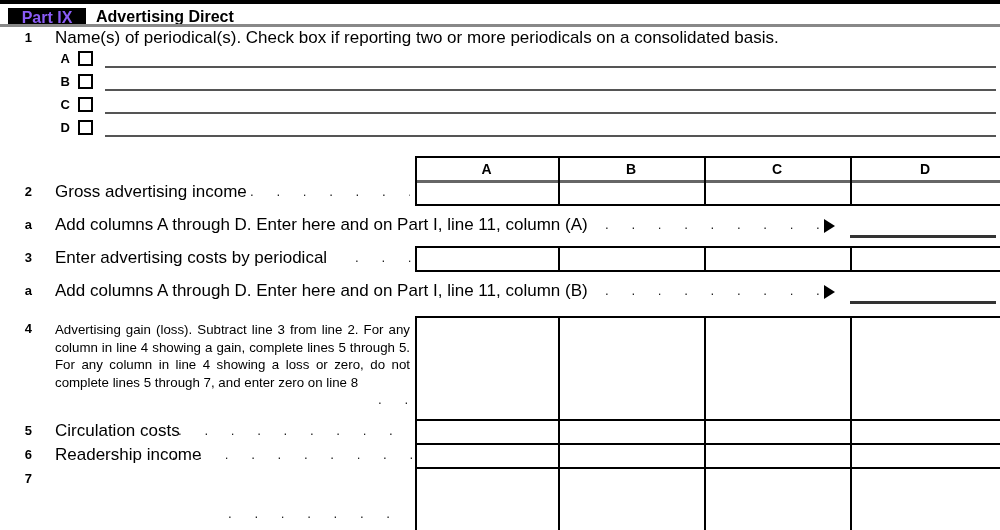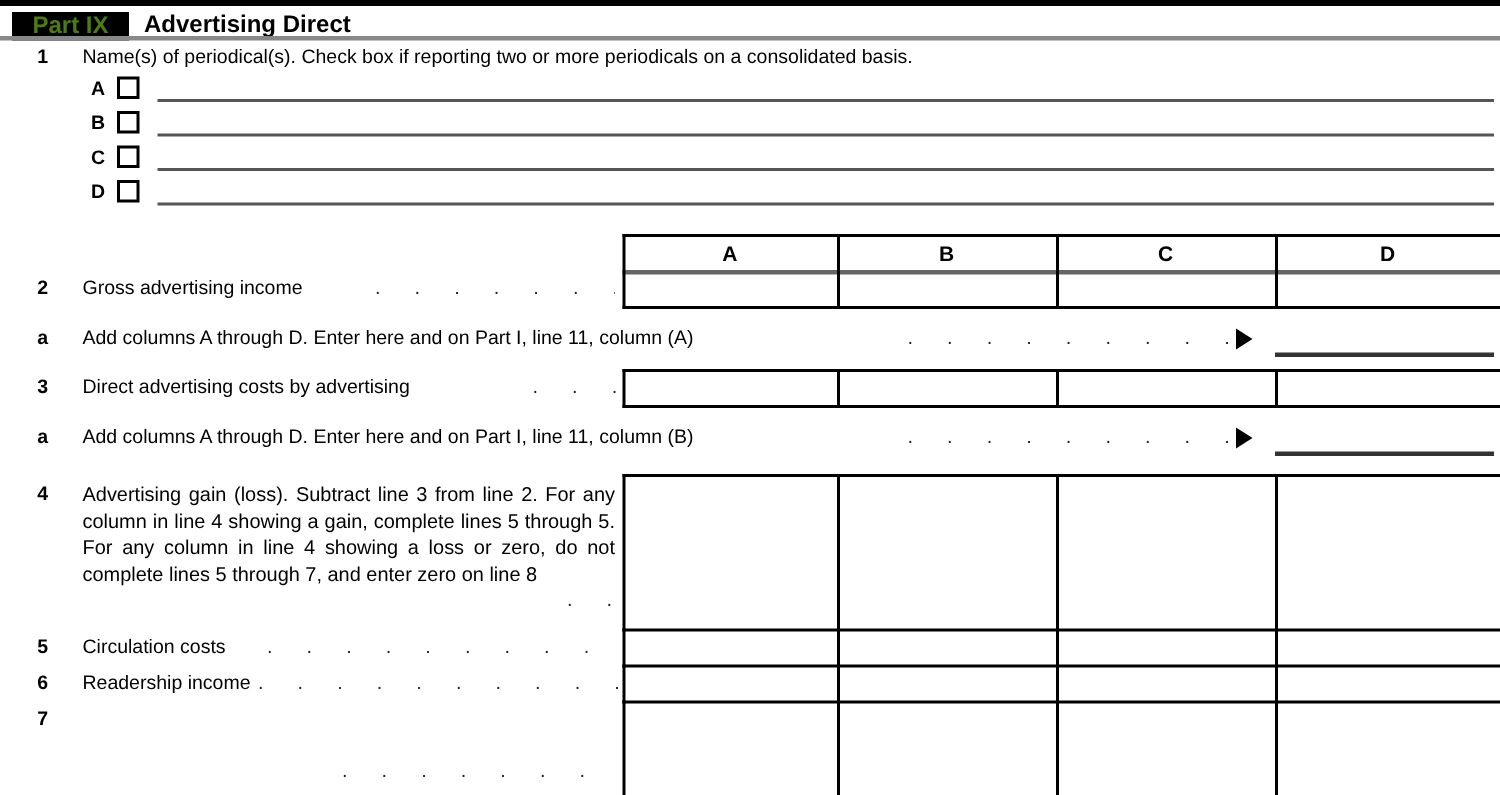--- a/index.html
+++ b/index.html
@@ -38,21 +38,21 @@
     height: 3px;
     background: #888888;
   }
   .part-tag {
     position: absolute;
     left: 8px;
     top: 4px;
     width: 78px;
     height: 19px;
     background: #000000;
-    color: #4d7c0f;
+    color: #8b5cf6;
     font-size: 16px;
     font-weight: bold;
     line-height: 19px;
     text-align: center;
     letter-spacing: 0px;
   }
   .part-title {
     position: absolute;
     left: 96px;
     top: 3px;
@@ -72,21 +72,21 @@
   }
   .ltr {
     position: absolute;
     font-size: 13px;
     font-weight: bold;
     line-height: 16px;
     text-align: right;
   }
   .txt {
     position: absolute;
-    font-size: 13px;
+    font-size: 17px;
     line-height: 16px;
     white-space: nowrap;
   }
   .txtblock {
     position: absolute;
     font-size: 13.3px;
     line-height: 17.6px;
     text-align: justify;
     text-align-last: left;
   }
@@ -207,21 +207,21 @@
 
   <div class="ltr" style="left:8px; top:217px; width:24px;">a</div>
   <div class="txt" style="left:55px; top:217px;">Add columns A through D. Enter here and on Part I, line 11, column (A)</div>
   <div class="leader" style="left:605px; top:217px; width:220px;">. . . . . . . . . . . .</div>
   <div class="arrow" style="left:824px; top:219px;"></div>
   <div class="rule-dark" style="left:850px; top:235px; width:146px;"></div>
   <div style="position:absolute; left:852px; top:216px; width:144px; height:18px;"></div>
 
   <div class="hline" style="left:415px; top:246px; width:585px;"></div>
   <div class="lineno" style="left:8px; top:250px; width:24px;">3</div>
-  <div class="txt" style="left:55px; top:250px;">Direct advertising costs by advertising</div>
+  <div class="txt" style="left:55px; top:250px;">Enter advertising costs by periodical</div>
   <div class="leader" style="left:355px; top:250px; width:58px;">. . .</div>
   <div class="hline" style="left:415px; top:270px; width:585px;"></div>
   <div class="vline" style="left:415px; top:246px; height:26px;"></div>
   <div class="vline" style="left:558px; top:246px; height:26px;"></div>
   <div class="vline" style="left:704px; top:246px; height:26px;"></div>
   <div class="vline" style="left:850px; top:246px; height:26px;"></div>
   <div style="position:absolute; left:417px; top:249px; width:139px; height:20px;"></div>
   <div style="position:absolute; left:560px; top:249px; width:142px; height:20px;"></div>
   <div style="position:absolute; left:706px; top:249px; width:142px; height:20px;"></div>
   <div style="position:absolute; left:852px; top:249px; width:146px; height:20px;"></div>

